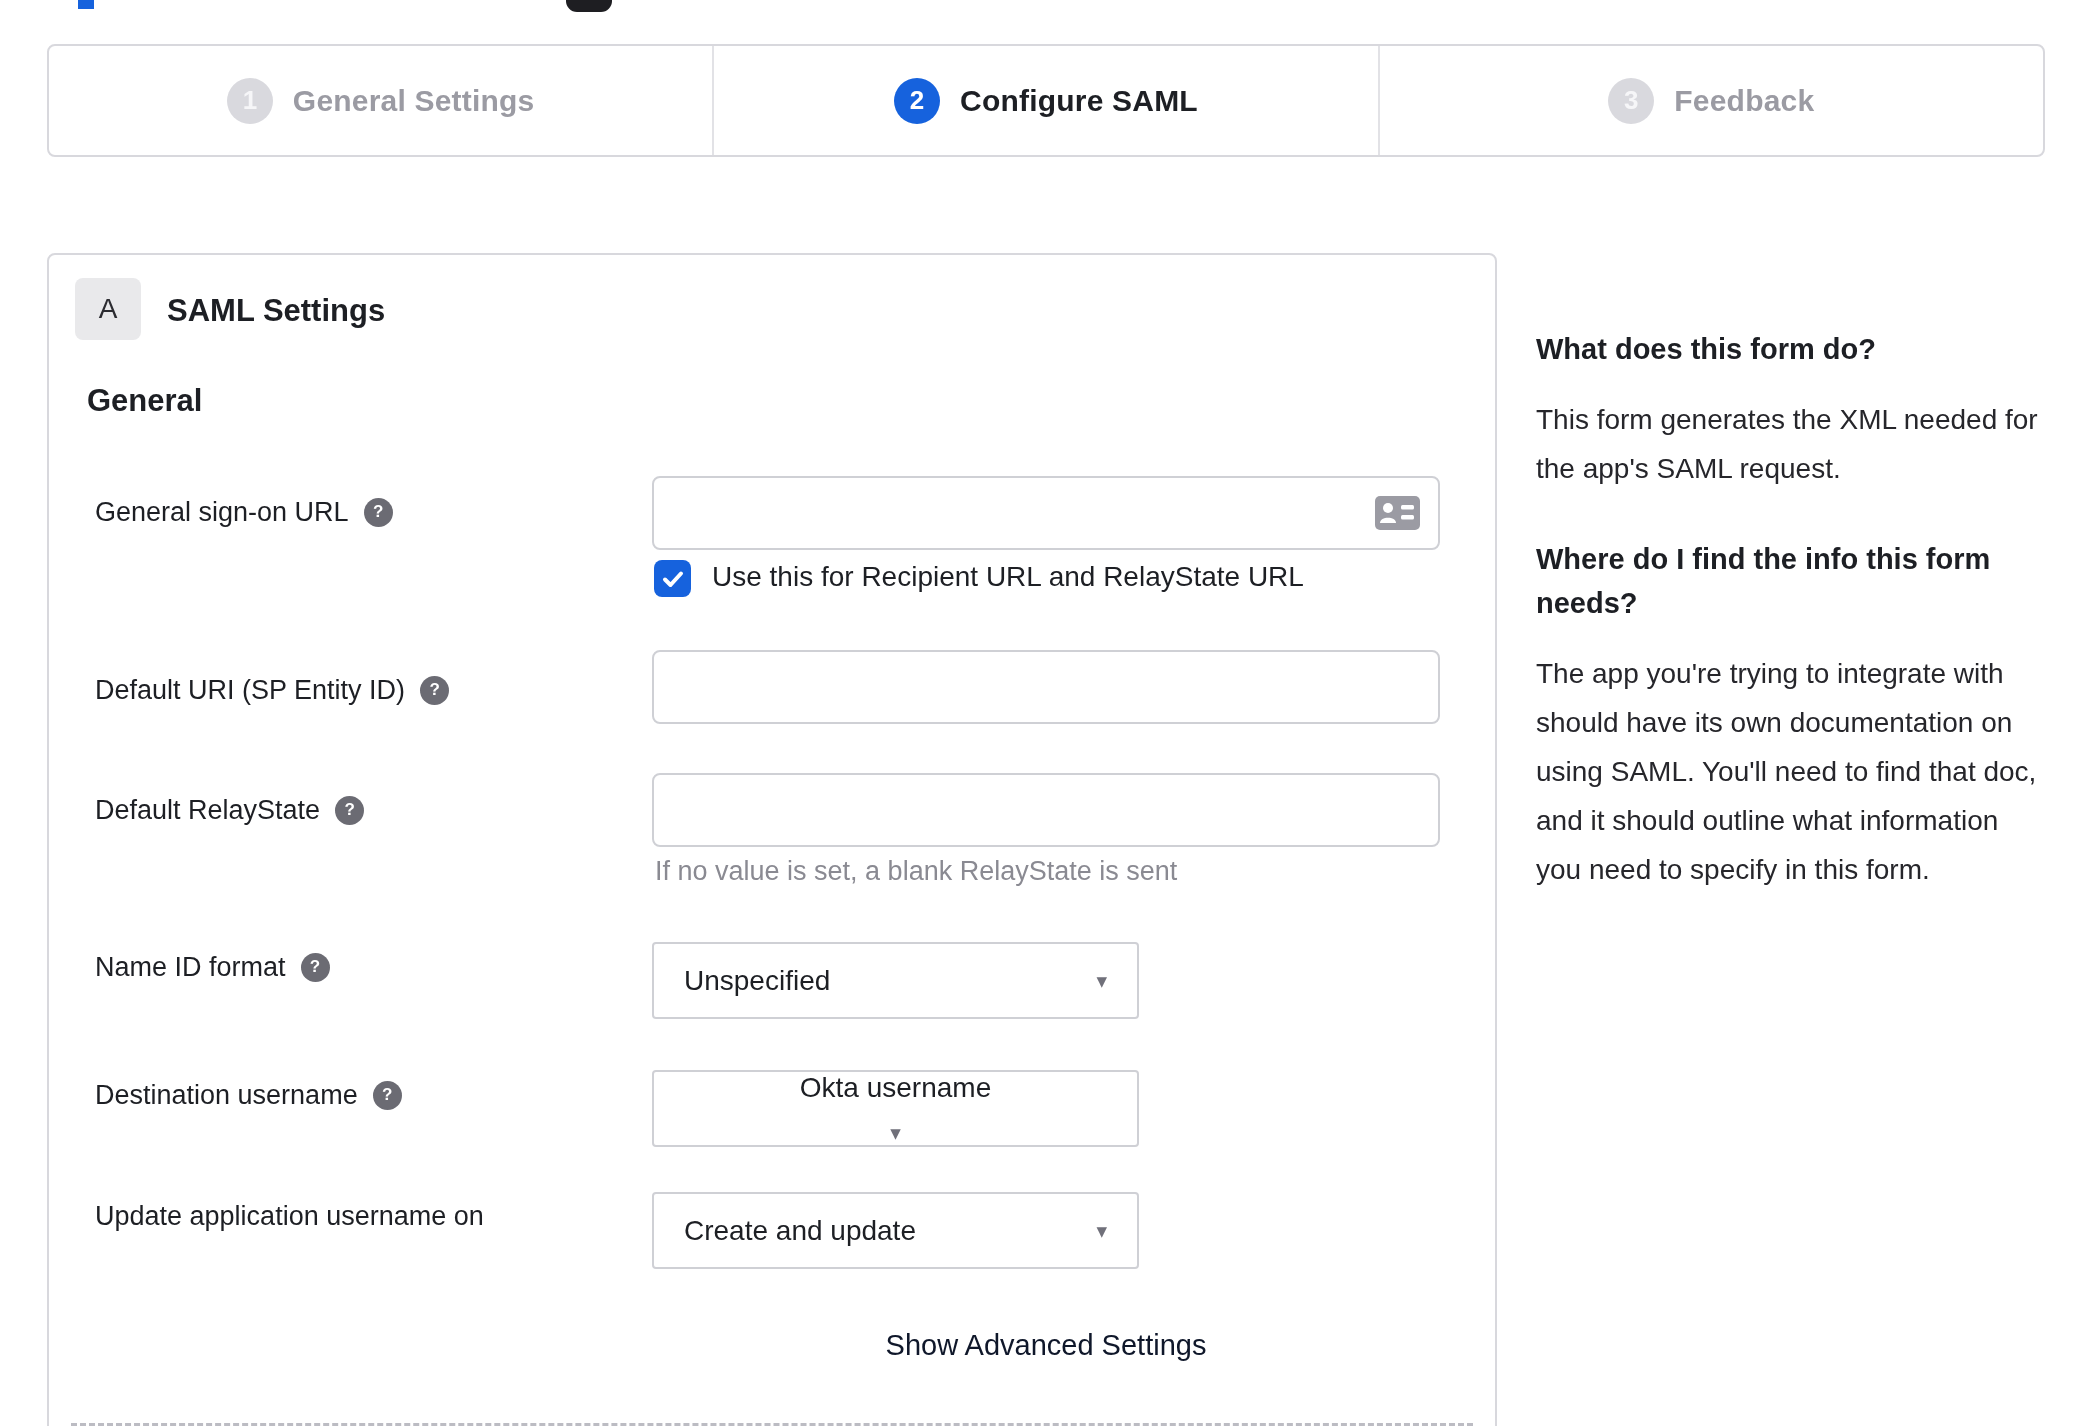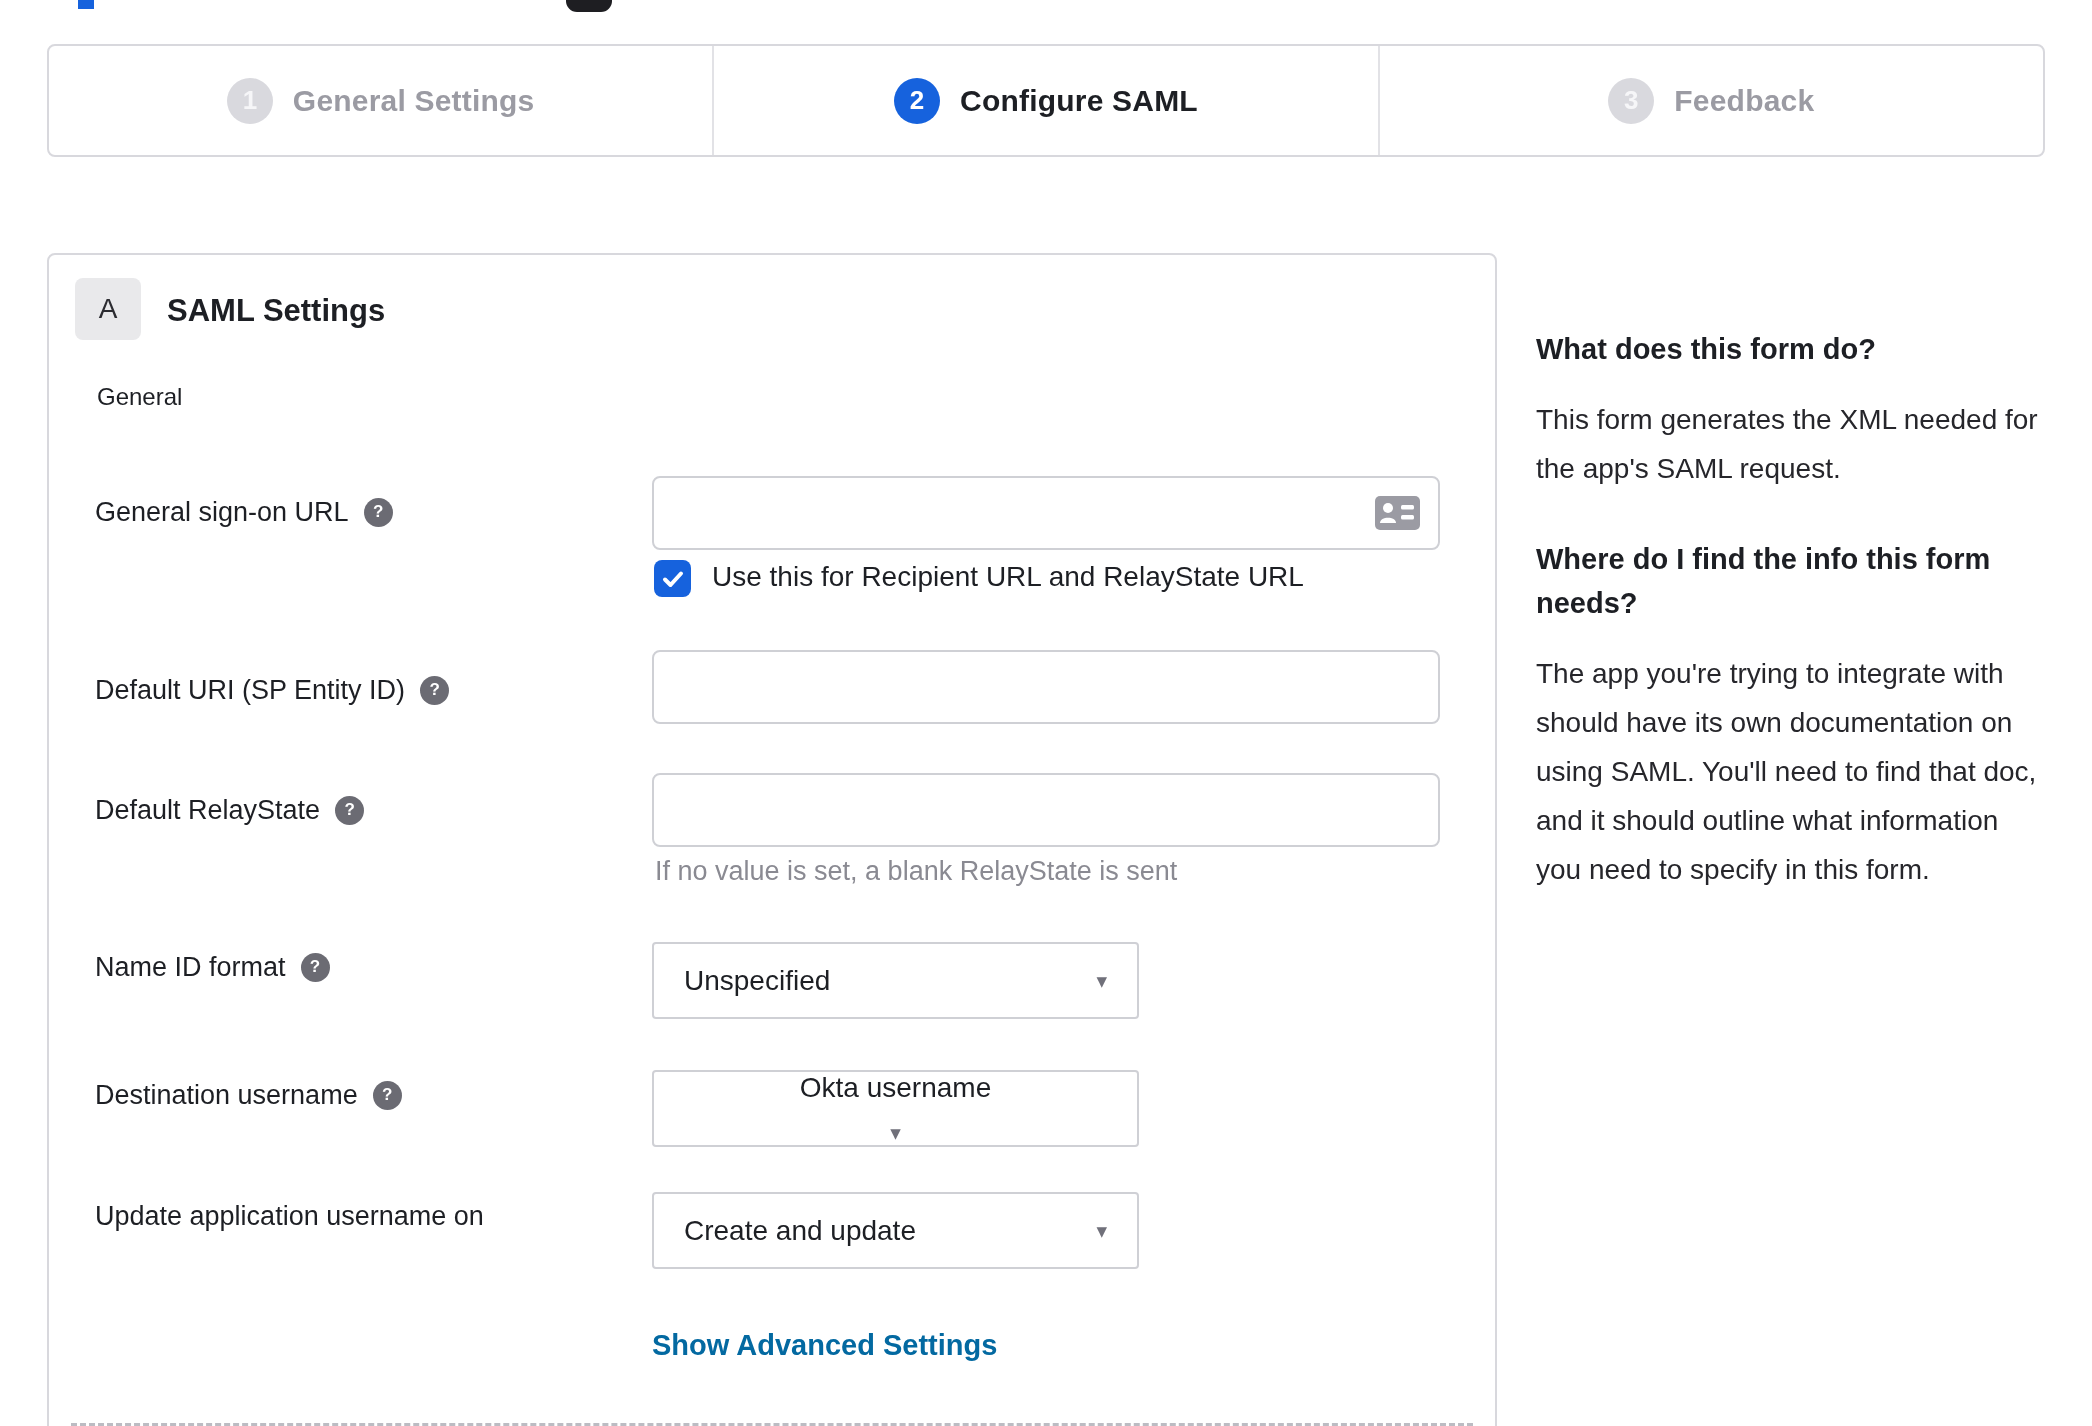--- a/index.html
+++ b/index.html
@@ -28,21 +28,21 @@
   
   .panel { position:absolute; left:47px; top:253px; width:1450px; height:1260px;
            border:2px solid #d8d8dd; border-radius:8px; background:#fff; }
   .panel-divider { position:absolute; left:22px; right:22px; top:1168px;
                    border-top:3px dashed #bcbcc3; }
 
   .badge-a { position:absolute; left:26px; top:23px; width:66px; height:62px; background:#e9e9eb;
              border-radius:8px; display:flex; align-items:center; justify-content:center;
              font-size:28px; font-weight:500; color:#2c2c31; }
   .panel-title { position:absolute; left:118px; top:38px; font-size:31px; font-weight:700; }
-  .section-heading { position:absolute; left:48px; top:128px; font-size:24px; font-weight:400; }
+  .section-heading { position:absolute; left:38px; top:128px; font-size:31px; font-weight:700; }
 
   .field-label { position:absolute; left:46px; display:flex; align-items:center; gap:15px;
                  font-size:27px; color:#1d1f24; height:36px; }
   .help-icon { width:29px; height:29px; border-radius:50%; background:#6b6b73; color:#fff;
                font-size:17px; font-weight:700; display:flex; align-items:center;
                justify-content:center; cursor:pointer; }
 
   .text-input { position:absolute; left:603px; width:788px; height:74px; border:2px solid #cfd0d5;
                 border-radius:8px; background:#fff; font-size:28px; padding:0 70px 0 24px;
                 font-family:"Liberation Sans", sans-serif; color:#1d1f24; outline:none; }
@@ -55,22 +55,22 @@
   .checkbox-label { position:absolute; left:663px; top:306px; font-size:28px; color:#1d1f24; }
 
   .hint { position:absolute; left:606px; top:601px; font-size:27px; color:#8a8a92; }
 
   .select-box { position:absolute; left:603px; width:487px; height:77px; border:2px solid #cfd0d5;
                 border-radius:4px; background:#fff; display:flex; align-items:center;
                 padding:0 30px; cursor:pointer; }
   .select-value { font-size:28px; color:#1d1f24; flex:1; }
   .select-caret { font-size:21px; color:#70707a; }
 
-  .adv-link { position:absolute; left:603px; top:1074px; width:788px; text-align:left;
-              font-size:29px; font-weight:700; color:#0369a1; cursor:pointer; text-decoration:none; }
+  .adv-link { position:absolute; left:603px; top:1074px; width:788px; text-align:center;
+              font-size:29px; font-weight:400; color:#0f172a; cursor:pointer; text-decoration:none; }
 
   
   .sidebar { position:absolute; left:1536px; top:327px; width:514px; }
   .sb-heading { font-size:29px; font-weight:700; line-height:44px; margin-bottom:24px; color:#1d1f24; }
   .sb-body { font-size:28px; line-height:49px; color:#26262b; margin-bottom:44px; }
 </style>
 </head>
 <body>
 
 <div class="page">

